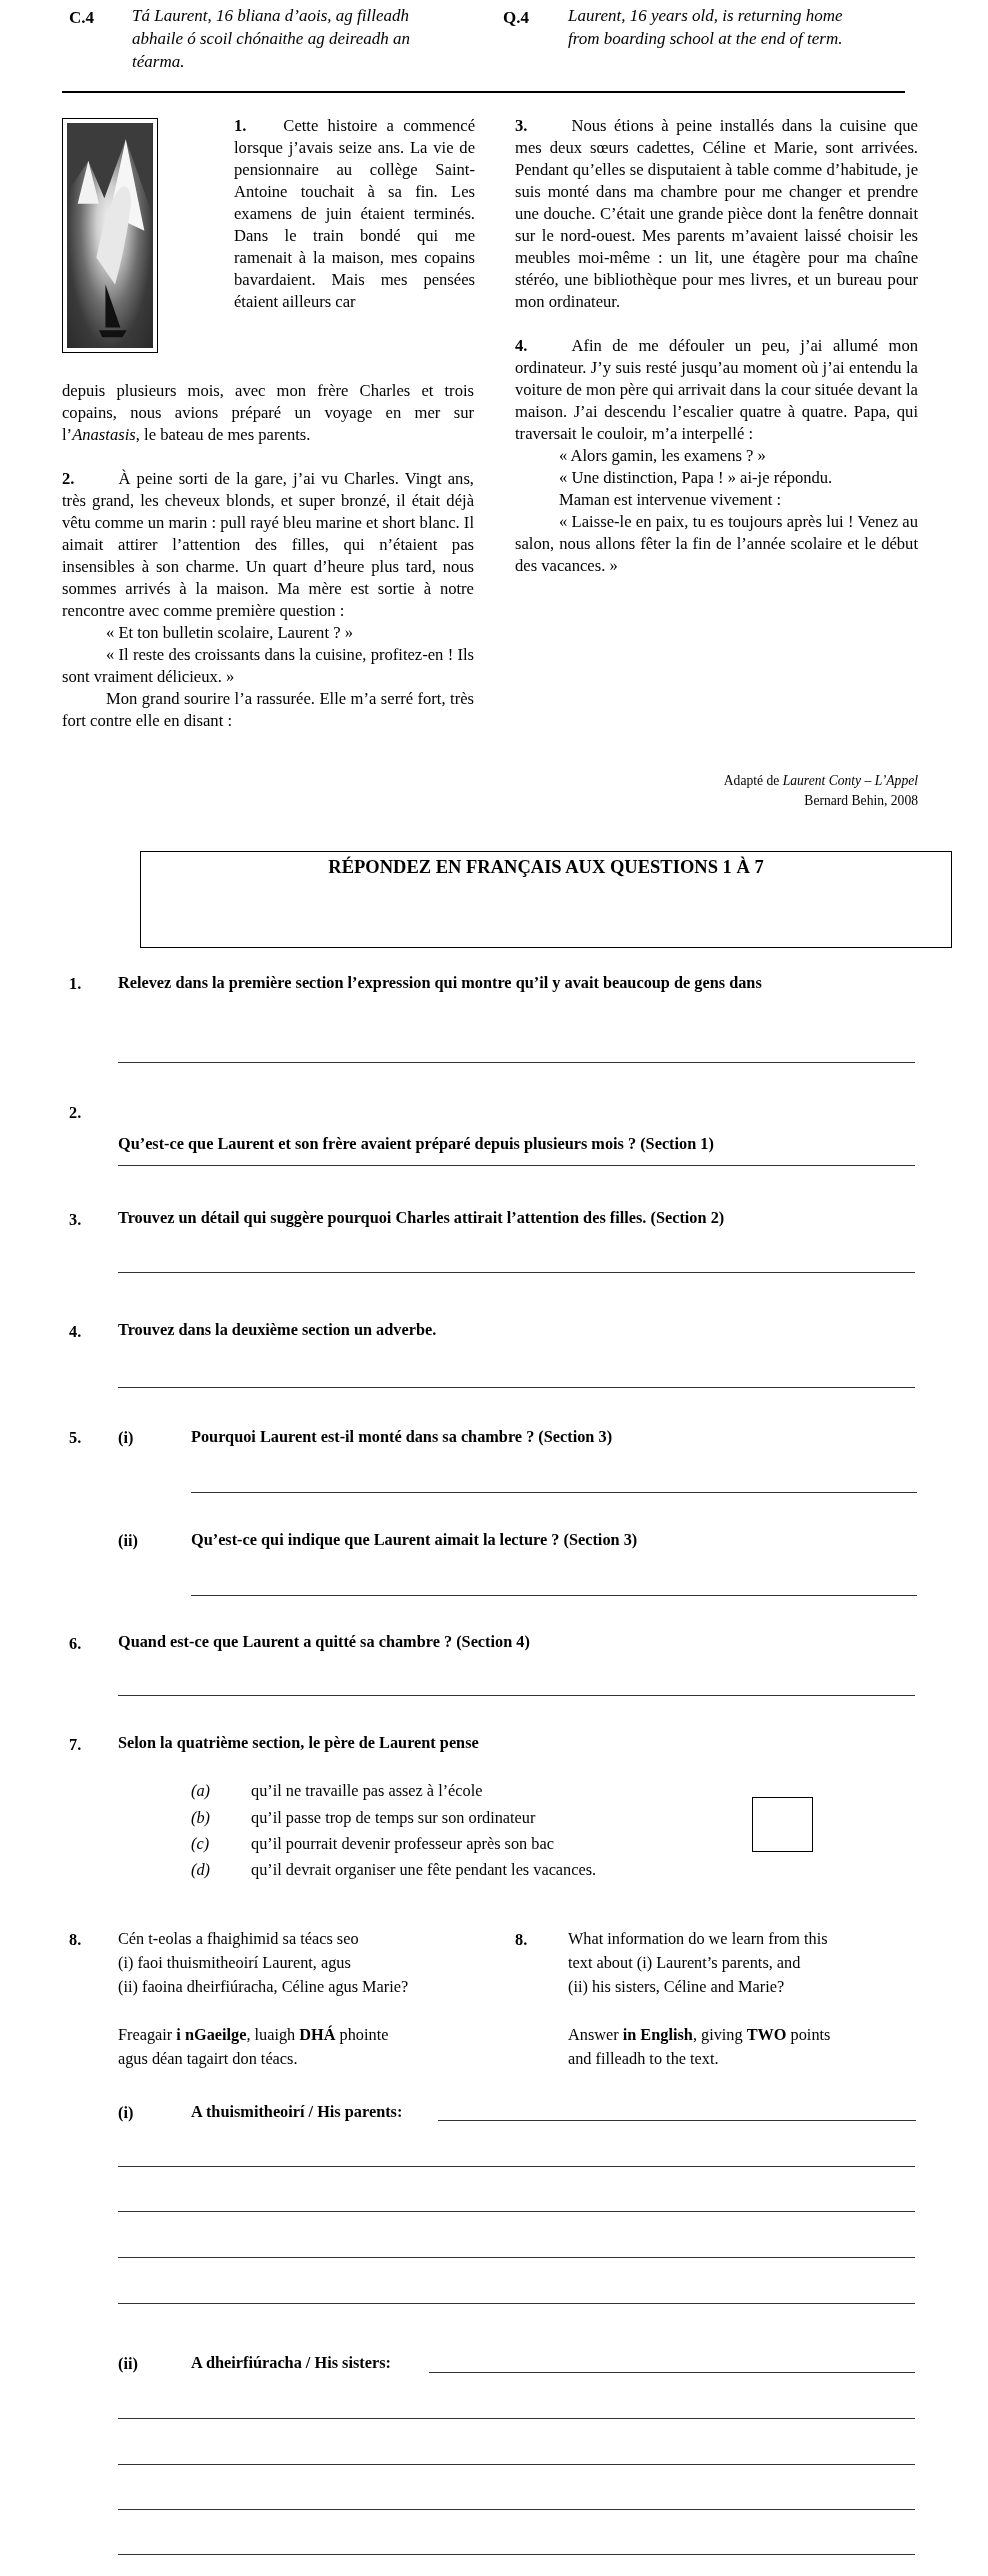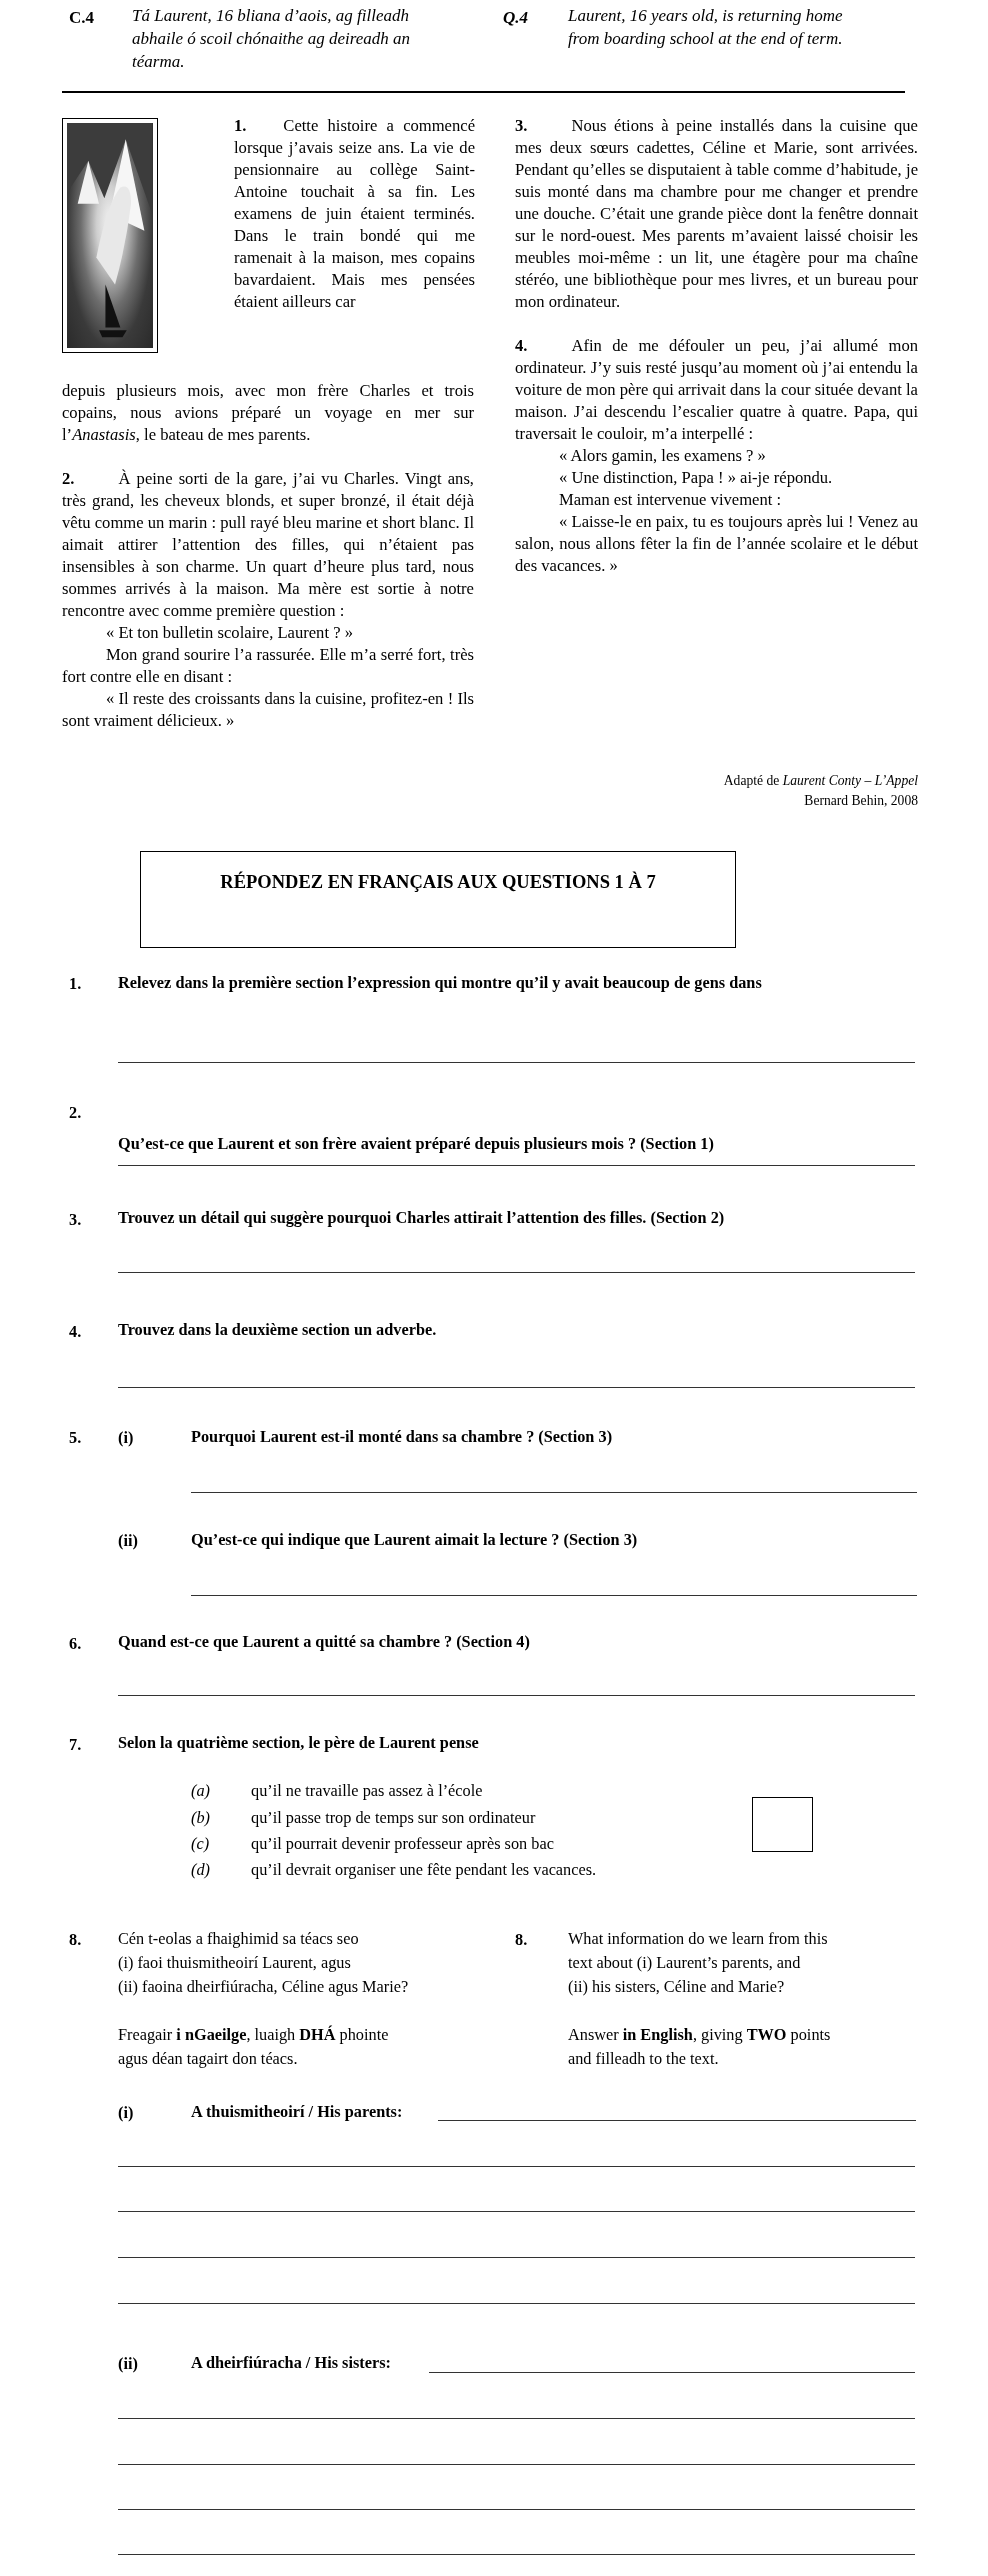--- a/index.html
+++ b/index.html
@@ -33,21 +33,21 @@
 </style>
 </head>
 <body>
 
 <div class="abs hdr-num" style="left:69px;top:7.6px;">C.4</div>
 <div class="abs hdr-it" style="left:132px;top:4.3px;width:337px;">
   <div>Tá Laurent, 16 bliana d’aois, ag filleadh</div>
   <div>abhaile ó scoil chónaithe ag deireadh an</div>
   <div>téarma.</div>
 </div>
-<div class="abs hdr-num" style="left:503px;top:7.6px;font-style:italic;">Q.4</div>
+<div class="abs hdr-num" style="left:503px;top:7.6px;">Q.4</div>
 <div class="abs hdr-it" style="left:568px;top:4.3px;width:337px;">
   <div>Laurent, 16 years old, is returning home</div>
   <div>from boarding school at the end of term.</div>
 </div>
 <div class="rule" style="left:62px;top:91px;width:843px;height:2.2px;"></div>
 
 <div class="pic" style="left:62px;top:118px;width:96px;height:235px;">
   <div class="pic-inner">
     <svg width="100%" height="100%" viewBox="0 0 160 417" preserveAspectRatio="none">
       <polygon points="0,130 40,70 70,140 110,30 160,170 160,0 0,0" fill="#3c3c3c"></polygon>
@@ -61,40 +61,40 @@
 </div>
 
 <div class="col" style="left:234px;top:115px;width:241px;">
   <p><span class="pn">1.</span>&nbsp;&nbsp;&nbsp;&nbsp;<span>Cette histoire a commencé lorsque j’avais seize ans. La vie de pensionnaire au collège Saint-Antoine touchait à sa fin. Les examens de juin étaient terminés. Dans le train bondé qui me ramenait à la maison, mes copains bavardaient. Mais mes pensées étaient ailleurs car</span></p>
 </div>
 <div class="col" style="left:62px;top:380px;width:412px;">
   <p><span>depuis plusieurs mois, avec mon frère Charles et trois copains, nous avions préparé un voyage en mer sur l’</span><i>Anastasis</i><span>, le bateau de mes parents.</span></p>
   <div class="gap"></div>
   <p><span class="pn">2.</span><span class="pn-sp"></span><span>À peine sorti de la gare, j’ai vu Charles. Vingt ans, très grand, les cheveux blonds, et super bronzé, il était déjà vêtu comme un marin : pull rayé bleu marine et short blanc. Il aimait attirer l’attention des filles, qui n’étaient pas insensibles à son charme. Un quart d’heure plus tard, nous sommes arrivés à la maison. Ma mère est sortie à notre rencontre avec comme première question :</span></p>
   <p class="q">« Et ton bulletin scolaire, Laurent ? »</p>
+  <p class="qj">« Il reste des croissants dans la cuisine, profitez-en ! Ils sont vraiment délicieux. »</p>
   <p class="qj">Mon grand sourire l’a rassurée. Elle m’a serré fort, très fort contre elle en disant :</p>
-  <p class="qj">« Il reste des croissants dans la cuisine, profitez-en ! Ils sont vraiment délicieux. »</p>
 </div>
 
 <div class="col" style="left:515px;top:115px;width:403px;">
   <p><span class="pn">3.</span><span class="pn-sp"></span><span>Nous étions à peine installés dans la cuisine que mes deux sœurs cadettes, Céline et Marie, sont arrivées. Pendant qu’elles se disputaient à table comme d’habitude, je suis monté dans ma chambre pour me changer et prendre une douche. C’était une grande pièce dont la fenêtre donnait sur le nord-ouest. Mes parents m’avaient laissé choisir les meubles moi-même : un lit, une étagère pour ma chaîne stéréo, une bibliothèque pour mes livres, et un bureau pour mon ordinateur.</span></p>
   <div class="gap"></div>
   <p><span class="pn">4.</span><span class="pn-sp"></span><span>Afin de me défouler un peu, j’ai allumé mon ordinateur. J’y suis resté jusqu’au moment où j’ai entendu la voiture de mon père qui arrivait dans la cour située devant la maison. J’ai descendu l’escalier quatre à quatre. Papa, qui traversait le couloir, m’a interpellé :</span></p>
   <p class="q">« Alors gamin, les examens ? »</p>
   <p class="q">« Une distinction, Papa ! »  ai-je répondu.</p>
   <p class="q">Maman est intervenue vivement :</p>
   <p class="qj">« Laisse-le en paix, tu es toujours après lui ! Venez au salon, nous allons fêter la fin de l’année scolaire et le début des vacances. »</p>
 </div>
 
 <div class="credit" style="left:515px;top:771px;width:403px;">
   <div><span>Adapté de </span><i>Laurent Conty – L’Appel</i></div>
   <div>Bernard Behin, 2008</div>
 </div>
 
-<div class="instr-box" style="left:140px;top:851px;width:596px;height:97px;padding-top:15px;">
+<div class="instr-box" style="left:140px;top:851px;width:812px;height:97px;">
   <div>RÉPONDEZ EN FRANÇAIS AUX QUESTIONS 1 À 7</div>
 </div>
 
 <div class="qnum" style="left:69px;top:974px;">1.</div>
 <div class="qtext" style="left:118px;top:971px;width:799px;">
   <div><span>Relevez dans </span><b>la première section</b><span> l’expression qui montre qu’il y avait beaucoup de gens dans</span></div>
 </div>
 <div class="aline" style="left:118px;top:1062px;width:797px;"></div>
 
 <div class="qnum" style="left:69px;top:1103px;">2.</div>

